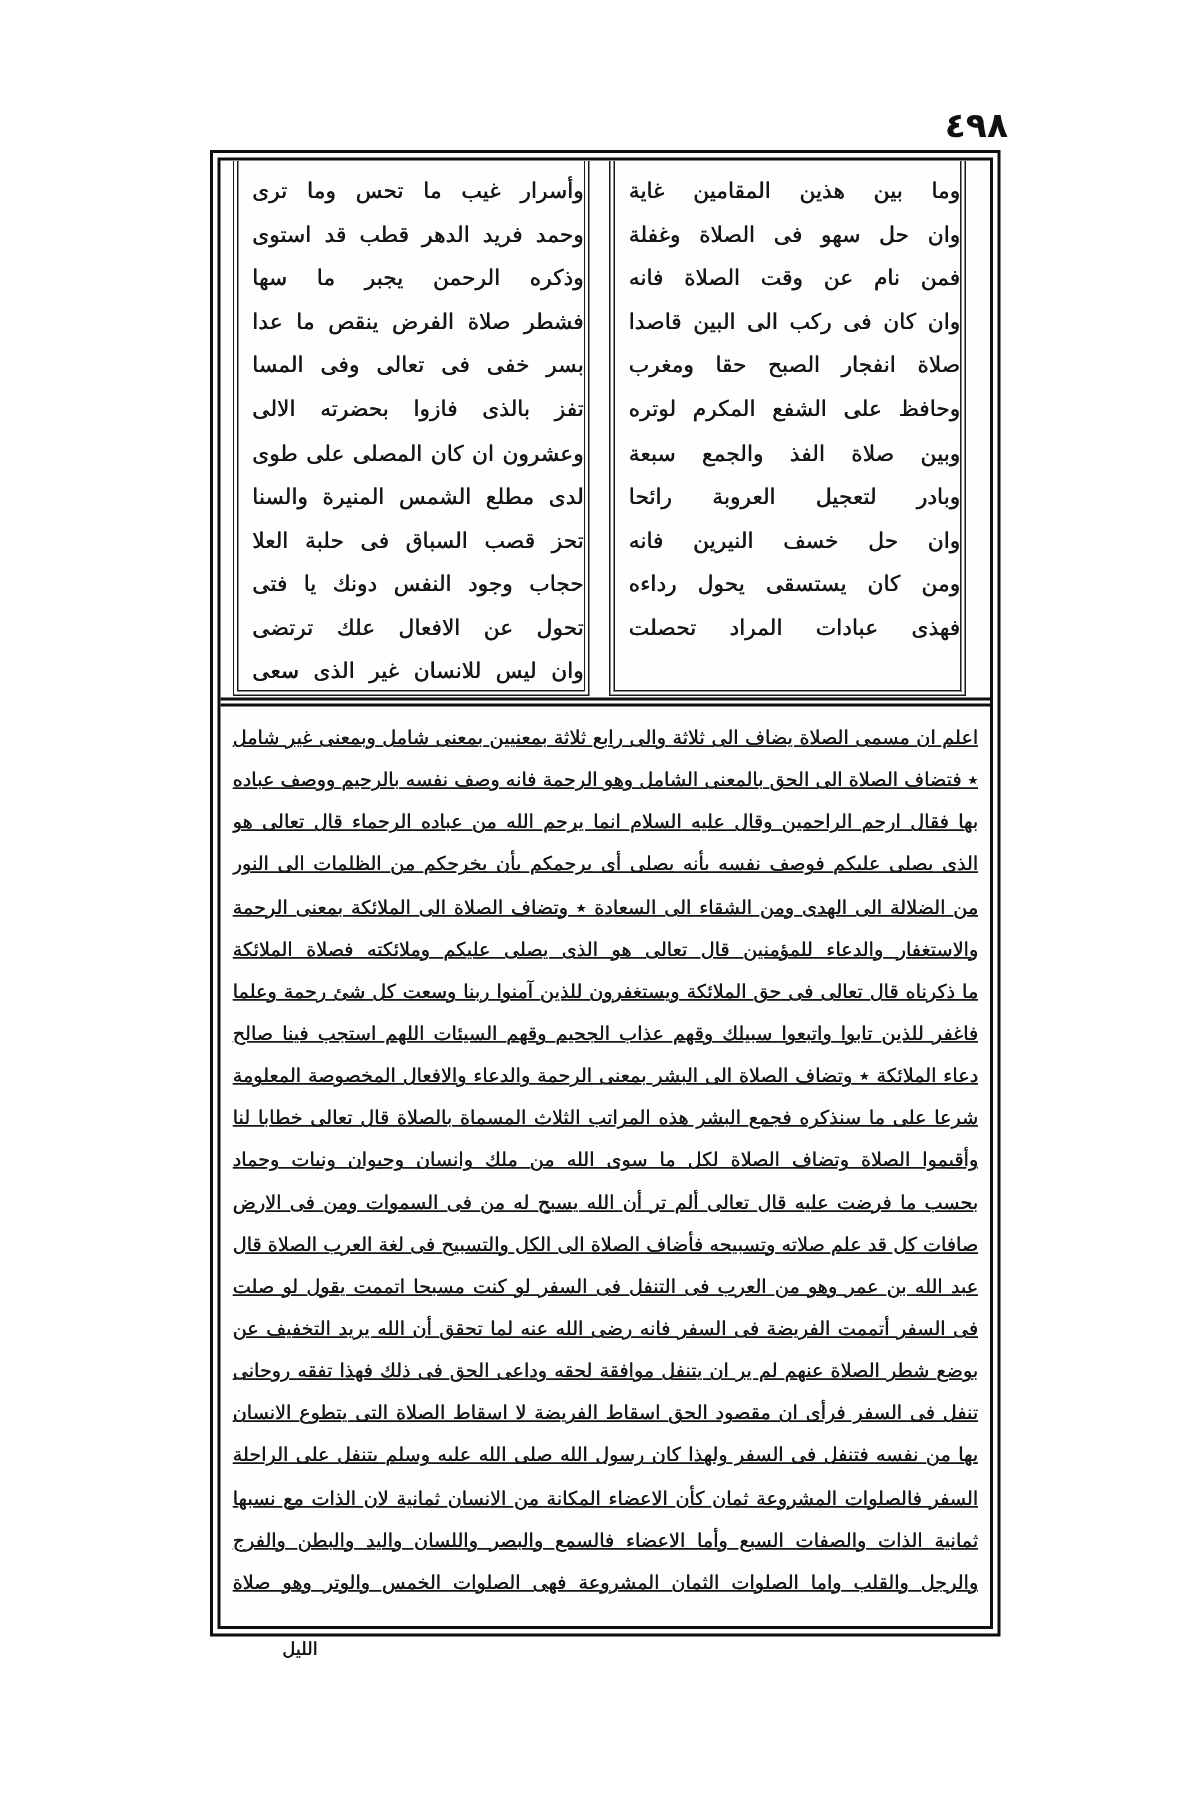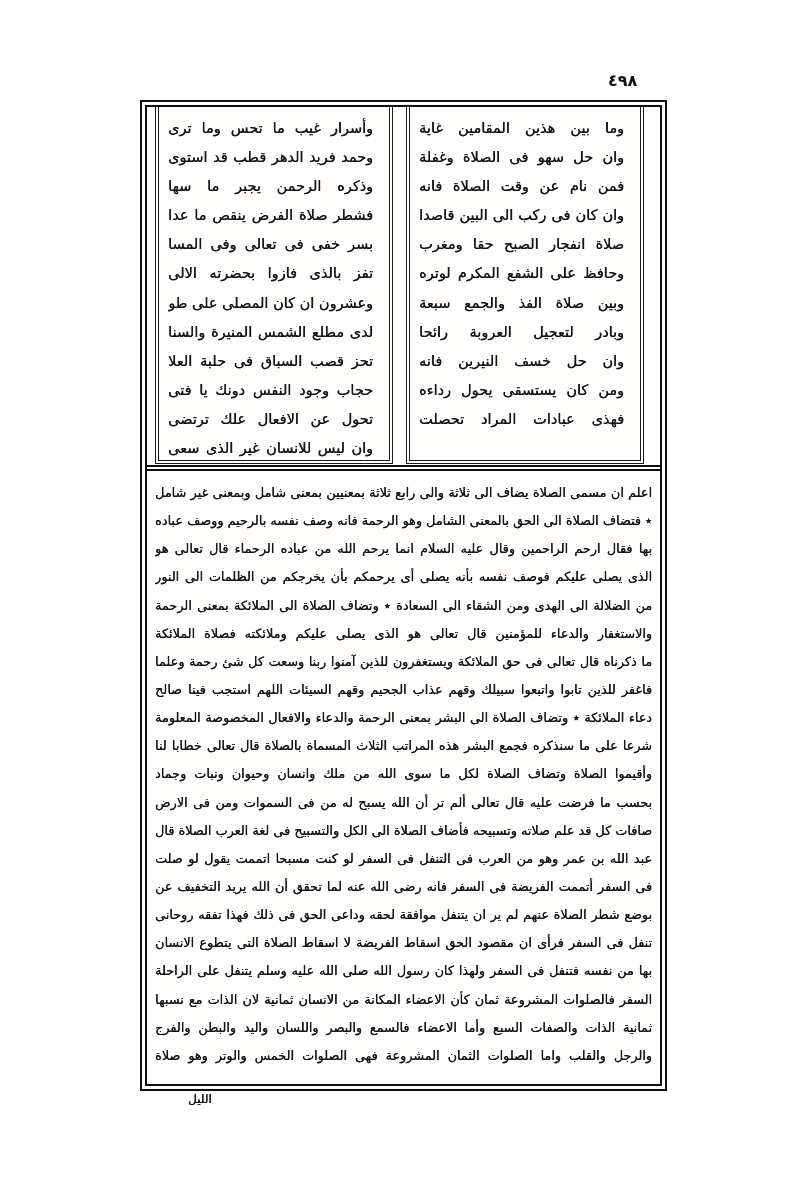--- a/index.html
+++ b/index.html
@@ -4,52 +4,53 @@
 <style>
   html,body{margin:0;padding:0;}
   body{
     width:800px;height:1196px;position:relative;overflow:hidden;
     background:#ffffff;
     font-family:"DejaVu Sans",sans-serif;
     color:#161616;
   }
   .page-number{
     position:absolute;left:608px;top:71px;width:64px;
-    text-align:left;font-size:16px;font-weight:bold;letter-spacing:3px;
+    text-align:right;font-size:23px;font-weight:bold;letter-spacing:3px;
     color:#111;
   }
   .frame{
     position:absolute;left:140px;top:100px;width:527px;height:991px;
     border:7px double #0e0e0e;box-sizing:border-box;
     background:#fffefd;
   }
   .poem-row{
     display:flex;direction:rtl;height:357px;box-sizing:border-box;
     padding:0 16px 0 8px;gap:13px;
   }
   .poem-col{
     flex:1 1 0;border:4px double #1a1a1a;border-top:none;
-    box-sizing:border-box;padding:7px 16px 0 9px;overflow:hidden;
+    box-sizing:border-box;padding:7px 0 0 9px;overflow:hidden;
   }
   .verse-line{
     height:29.1px;line-height:29.1px;font-size:14.5px;
     direction:rtl;text-align:justify;text-align-last:justify;
     white-space:nowrap;overflow:hidden;
     text-shadow:0.35px 0 0 currentColor;
   }
   .section-divider{
     height:0;border-bottom:6px double #0e0e0e;margin-top:1px;
   }
   .prose{
     direction:rtl;padding:8px 8px 0 8px;
   }
   .prose-line{
     height:28.15px;line-height:28.15px;font-size:12.8px;
     text-align:justify;text-align-last:justify;overflow:hidden;
     text-shadow:0.3px 0 0 currentColor;
+    text-decoration:underline;
   }
   .catchword{
     position:absolute;left:188px;top:1092px;font-size:12px;
     direction:rtl;color:#141414;text-shadow:0.3px 0 0 currentColor;
   }
 </style>
 </head>
 <body>
 
 <div class="page-number">٤٩٨</div>

